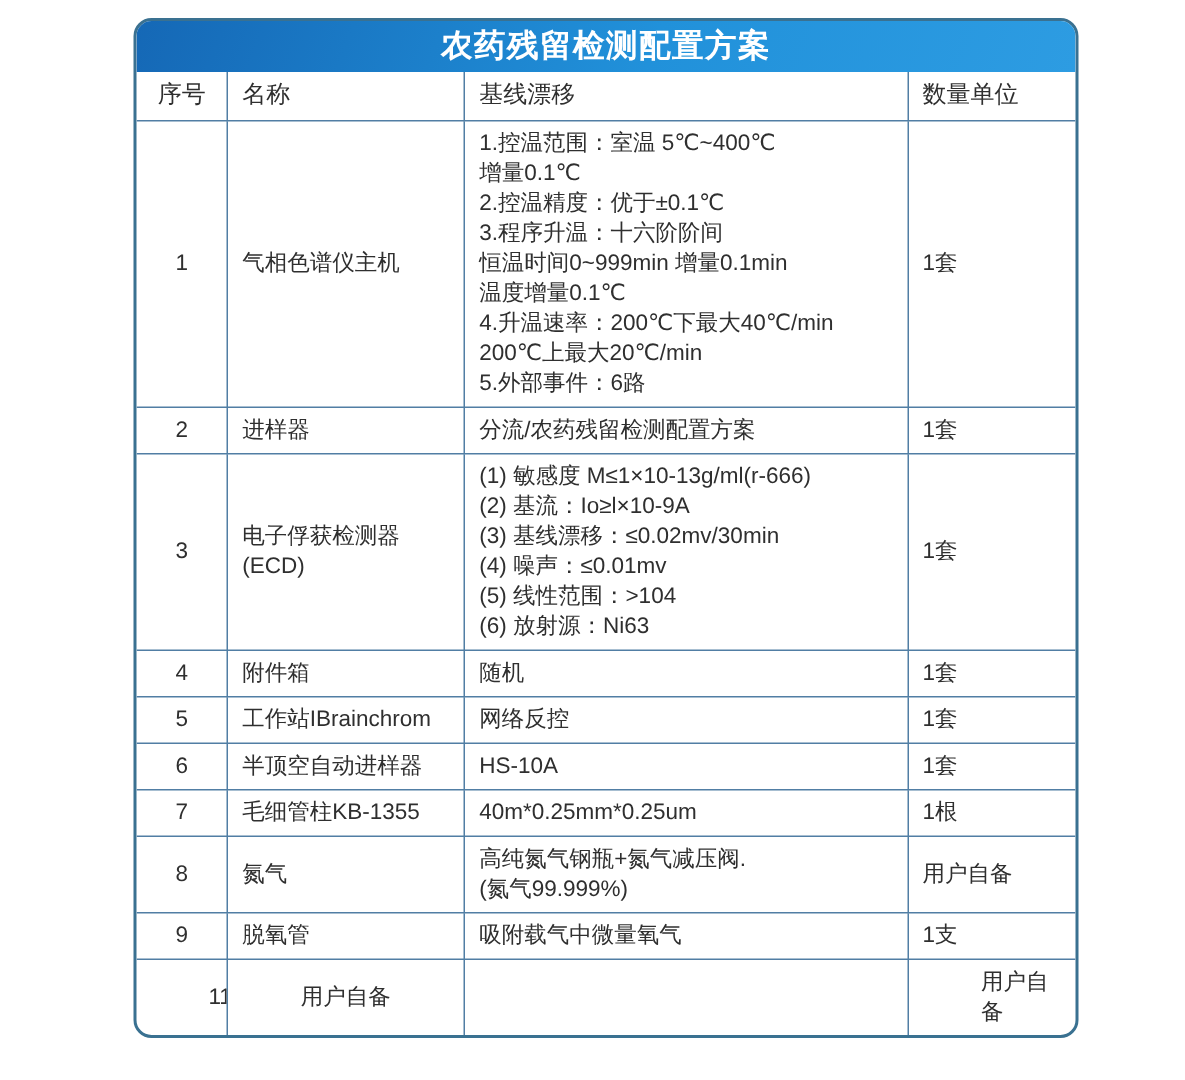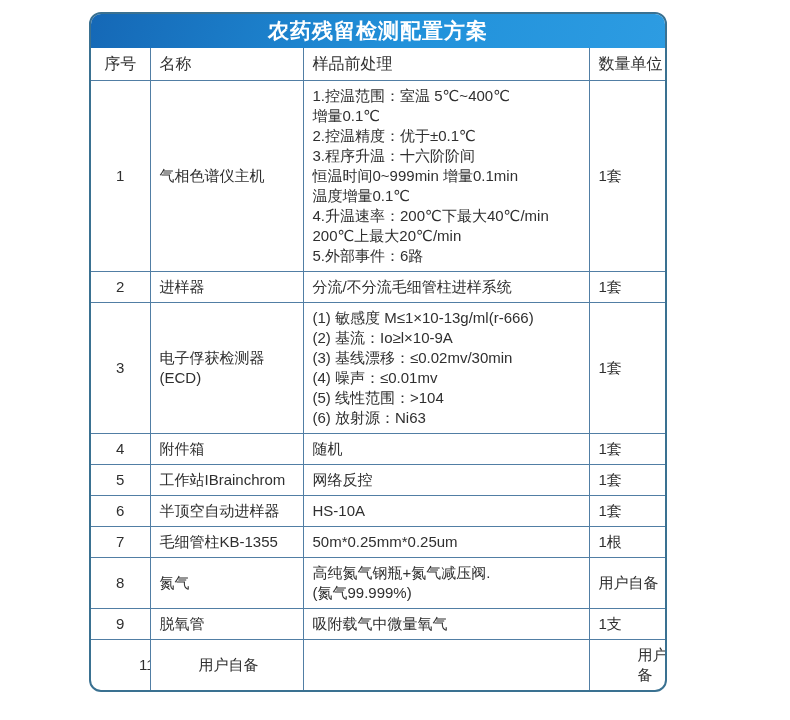--- a/index.html
+++ b/index.html
@@ -5,21 +5,21 @@
   html,body{margin:0;padding:0;}
   body{
     width:790px;height:720px;
     background:#ffffff;
     font-family:"Liberation Sans","DejaVu Sans",sans-serif;
     position:relative;
   }
   .card{
     position:absolute;
     left:89px; top:12px;
-    width:578px;
+    width:630px;
     background:#ffffff;
     border:2px solid #3a7191;
     border-radius:12px;
     overflow:hidden;
     box-sizing:border-box;
   }
   .card-title{
     height:34px;
     line-height:34px;
     text-align:center;
@@ -70,21 +70,21 @@
     <colgroup>
       <col class="c1">
         <col class="c2">
         <col class="c3">
         <col class="c4">
     </colgroup>
     <thead>
       <tr>
         <th class="col-no">序号</th>
         <th>名称</th>
-        <th>样品前处理</th>
+        <th>基线漂移</th>
         <th>数量单位</th>
       </tr>
     </thead>
     <tbody>
       <tr>
         <td class="col-no">1</td>
         <td class="cell-name">气相色谱仪主机</td>
         <td class="cell-spec">1.控温范围：室温 5℃~400℃
 增量0.1℃
 2.控温精度：优于±0.1℃
@@ -92,21 +92,21 @@
 恒温时间0~999min 增量0.1min
 温度增量0.1℃
 4.升温速率：200℃下最大40℃/min
 200℃上最大20℃/min
 5.外部事件：6路</td>
         <td>1套</td>
       </tr>
       <tr>
         <td class="col-no">2</td>
         <td class="cell-name">进样器</td>
-        <td class="cell-spec">分流/不分流毛细管柱进样系统</td>
+        <td class="cell-spec">分流/农药残留检测配置方案</td>
         <td>1套</td>
       </tr>
       <tr>
         <td class="col-no">3</td>
         <td class="cell-name">电子俘获检测器
 (ECD)</td>
         <td class="cell-spec">(1) 敏感度 M≤1×10-13g/ml(r-666)
 (2) 基流：Io≥l×10-9A
 (3) 基线漂移：≤0.02mv/30min
 (4) 噪声：≤0.01mv
@@ -128,21 +128,21 @@
       </tr>
       <tr>
         <td class="col-no">6</td>
         <td class="cell-name">半顶空自动进样器</td>
         <td class="cell-spec">HS-10A</td>
         <td>1套</td>
       </tr>
       <tr>
         <td class="col-no">7</td>
         <td class="cell-name">毛细管柱KB-1355</td>
-        <td class="cell-spec">50m*0.25mm*0.25um</td>
+        <td class="cell-spec">40m*0.25mm*0.25um</td>
         <td>1根</td>
       </tr>
       <tr>
         <td class="col-no">8</td>
         <td class="cell-name">氮气</td>
         <td class="cell-spec">高纯氮气钢瓶+氮气减压阀.
 (氮气99.999%)</td>
         <td>用户自备</td>
       </tr>
       <tr>

